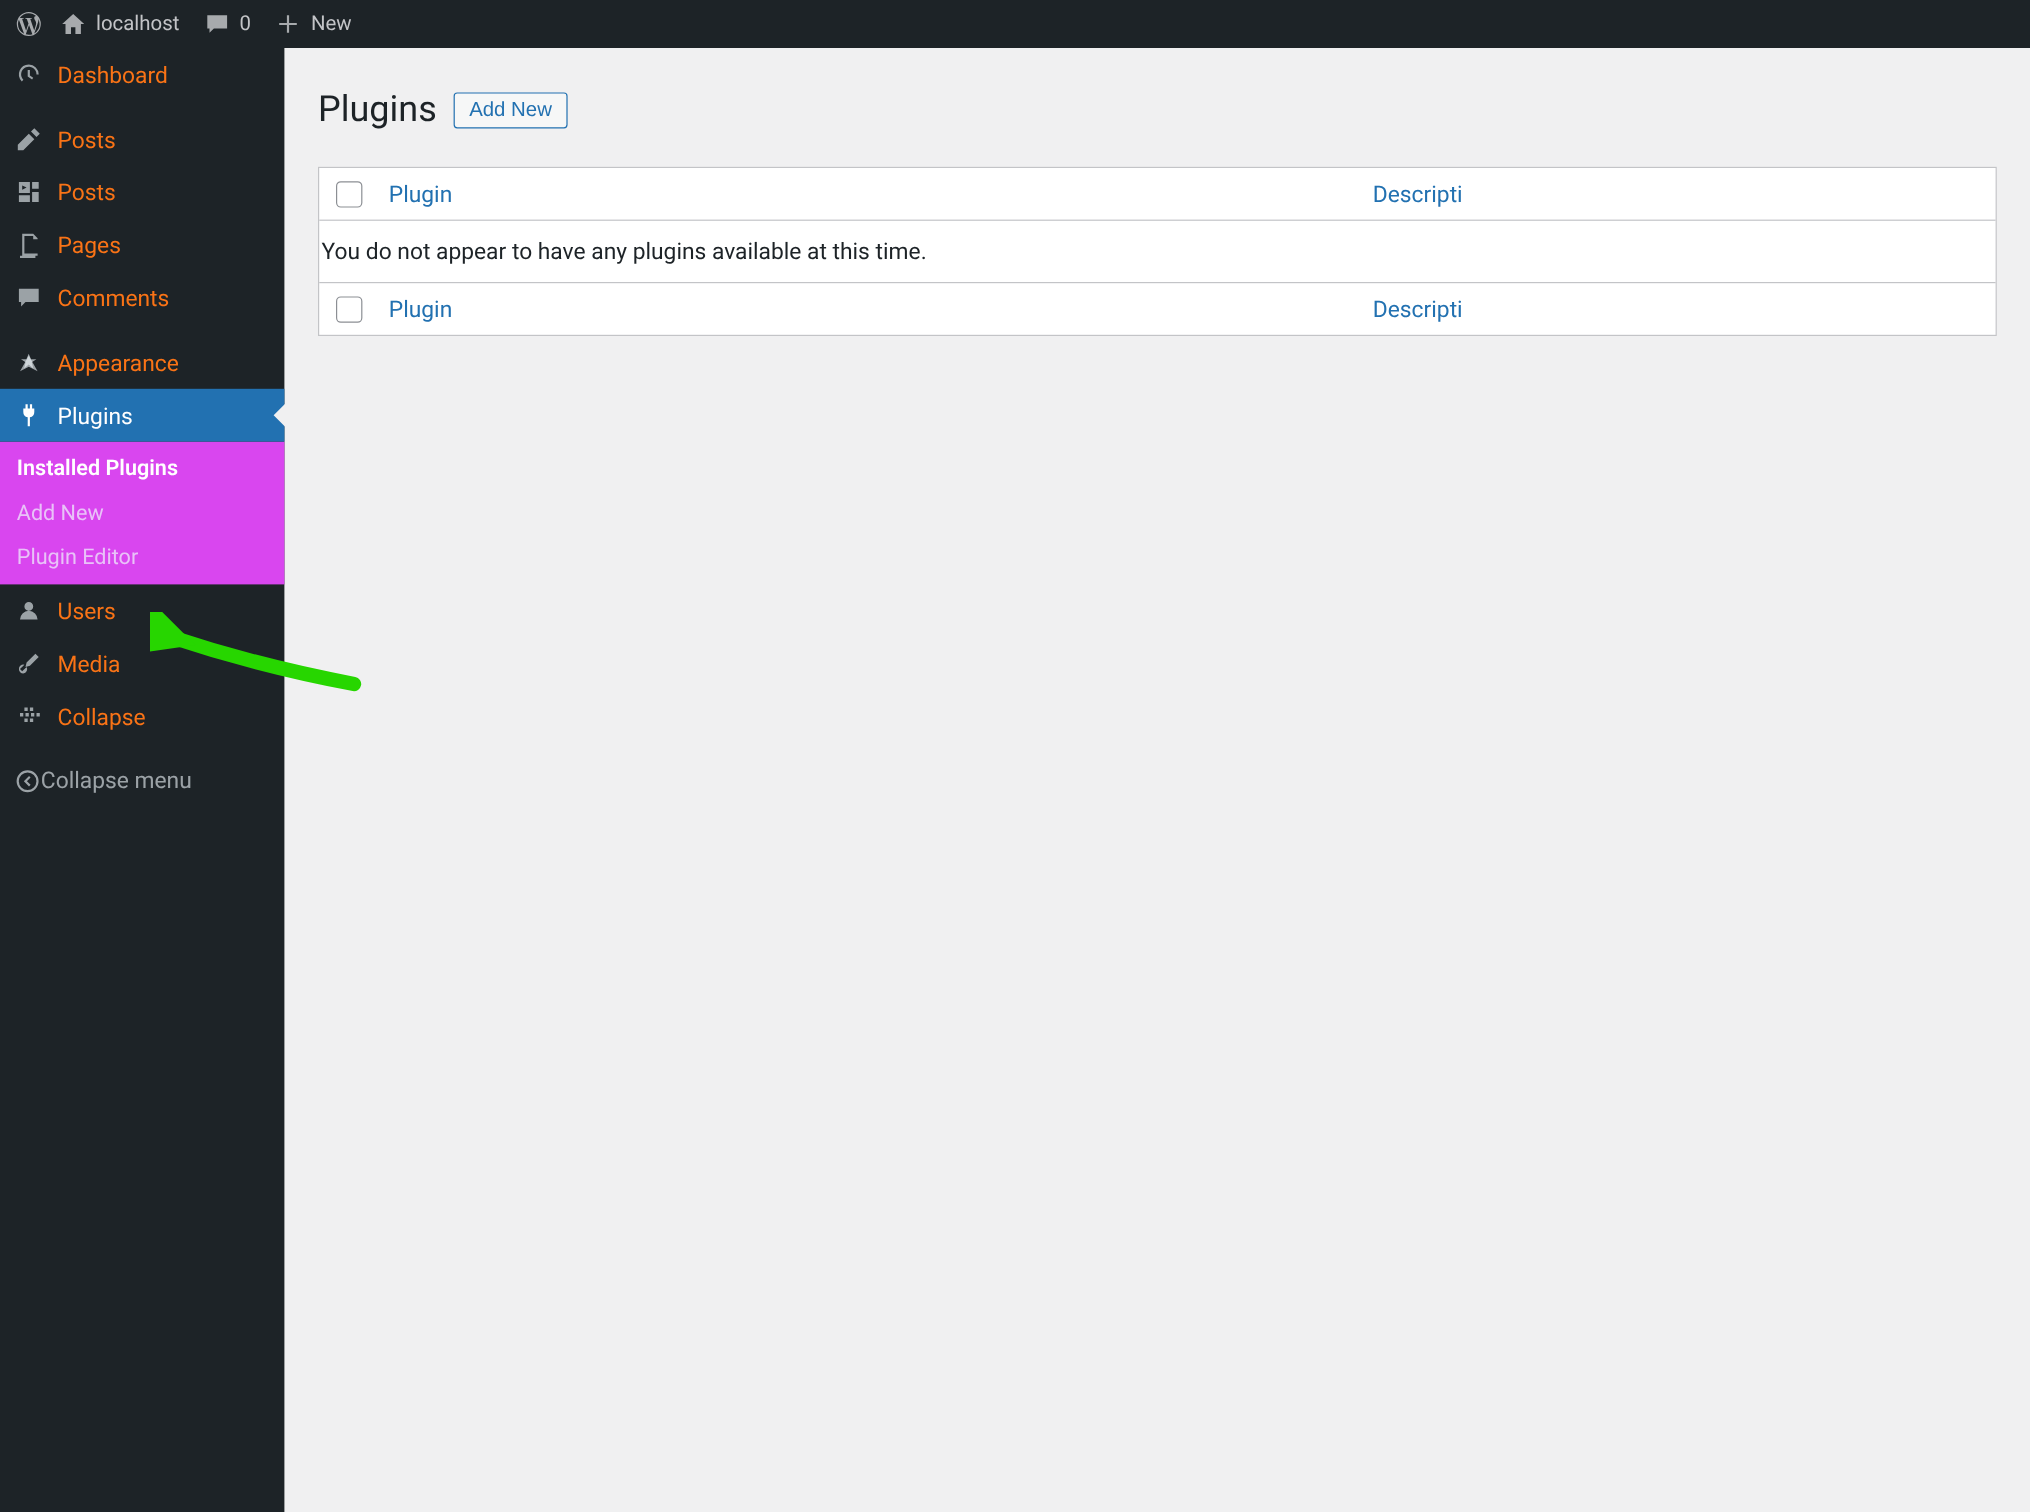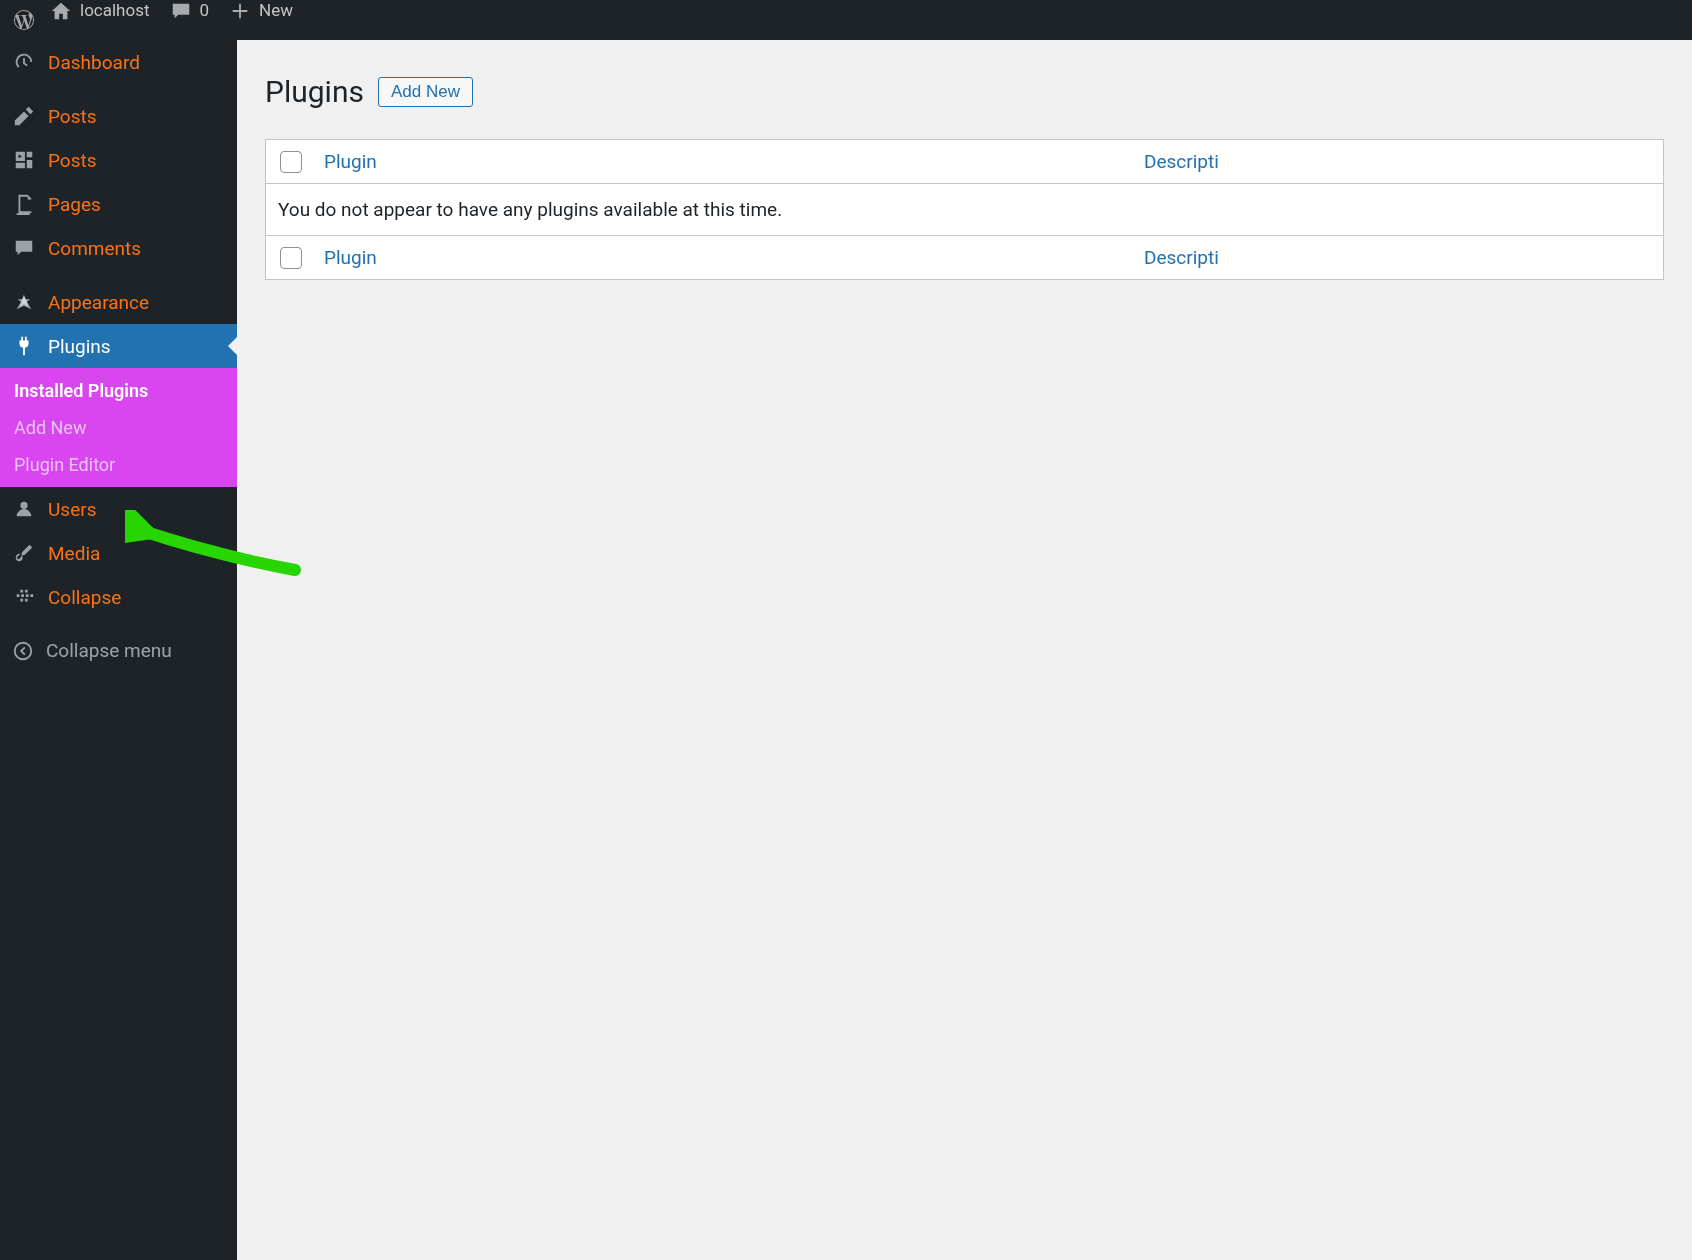--- a/index.html
+++ b/index.html
@@ -1,47 +1,47 @@
 <!DOCTYPE html>
 <html><head>
 <meta charset="utf-8">
 <style>
 * { margin: 0; padding: 0; box-sizing: border-box; }
 body { font-family: -apple-system, BlinkMacSystemFont, "Segoe UI", Roboto, sans-serif; background: #f0f0f1; width: 1692px; height: 1260px; overflow: hidden; }
 
 
 .toolbar { background: #1d2327; height: 40px; display: flex; align-items: center; padding: 0 8px; color: #c3c4c7; font-size: 17px; }
-.toolbar-item { display: flex; gap: 8px; padding: 0 10px; height: 100%; cursor: pointer; }
+.toolbar-item { display: flex; align-items: center; gap: 8px; padding: 0 10px; height: 100%; cursor: pointer; }
 .toolbar-icon-only { display: flex; align-items: center; justify-content: center; width: 32px; height: 100%; }
 
 
 .sidebar { position: absolute; left: 0; top: 40px; bottom: 0; width: 237px; background: #1d2327; color: #f0f0f1; }
 .menu-item { display: flex; align-items: center; gap: 12px; padding: 10px 10px 10px 12px; color: #f97316; font-size: 19px; cursor: pointer; position: relative; }
 .menu-item.separator-after { margin-bottom: 6px; padding-bottom: 14px; }
 .menu-item .icon { width: 24px; height: 24px; display: flex; align-items: center; justify-content: center; flex-shrink: 0; }
 .menu-item.current { background: #2271b1; color: #fff; font-weight: 400; }
 .menu-item.current::after { content: ''; position: absolute; right: -1px; top: 50%; transform: translateY(-50%); border: 10px solid transparent; border-right-color: #f0f0f1; }
 .submenu { background: #d946ef; padding: 4px 0; }
 .submenu-item { padding: 8px 14px; color: rgba(240,246,252,0.7); font-size: 18px; cursor: pointer; }
 .submenu-item.current { color: #fff; font-weight: 600; }
-.collapse-item { display: flex; align-items: center; gap: 12px; padding: 10px 10px 10px 12px; color: rgba(240,246,252,0.6); font-size: 19px; cursor: pointer; }
+.collapse-item { display: flex; align-items: center; gap: 0; padding: 10px 10px 10px 12px; color: rgba(240,246,252,0.6); font-size: 19px; cursor: pointer; }
 
 
 .content { position: absolute; left: 237px; top: 40px; right: 0; bottom: 0; padding: 12px 28px; }
 .page-header { display: flex; align-items: center; gap: 14px; padding: 22px 0 30px 0; }
 .page-title { font-size: 30px; font-weight: 400; color: #1d2327; }
 .page-action-btn { border: 1px solid #2271b1; color: #2271b1; background: #f6f7f7; padding: 4px 12px; font-size: 17px; border-radius: 3px; cursor: pointer; font-weight: 400; }
 
 .table { border: 1px solid #c3c4c7; background: #fff; width: 100%; }
 .table-header, .table-footer { display: flex; align-items: center; padding: 10px 14px; border-bottom: 1px solid #c3c4c7; font-size: 19px; color: #1d2327; }
 .table-footer { border-bottom: none; border-top: 1px solid #c3c4c7; }
 .table-checkbox { width: 22px; height: 22px; border: 1px solid #8c8f94; border-radius: 4px; margin-right: 22px; cursor: pointer; }
 .col-plugin { flex: 0 0 820px; font-weight: 400; color: #2271b1; }
 .col-desc { flex: 1; font-weight: 400; color: #2271b1; }
-.table-empty { padding: 14px 12px; font-size: 19px; color: #1d2327; }
+.table-empty { padding: 14px 2px; font-size: 19px; color: #1d2327; }
 
 
 .arrow-annot { position: absolute; left: 125px; top: 510px; pointer-events: none; }
 
 svg { display: block; }
 </style>
 </head>
 <body>
 
 <div class="toolbar">

